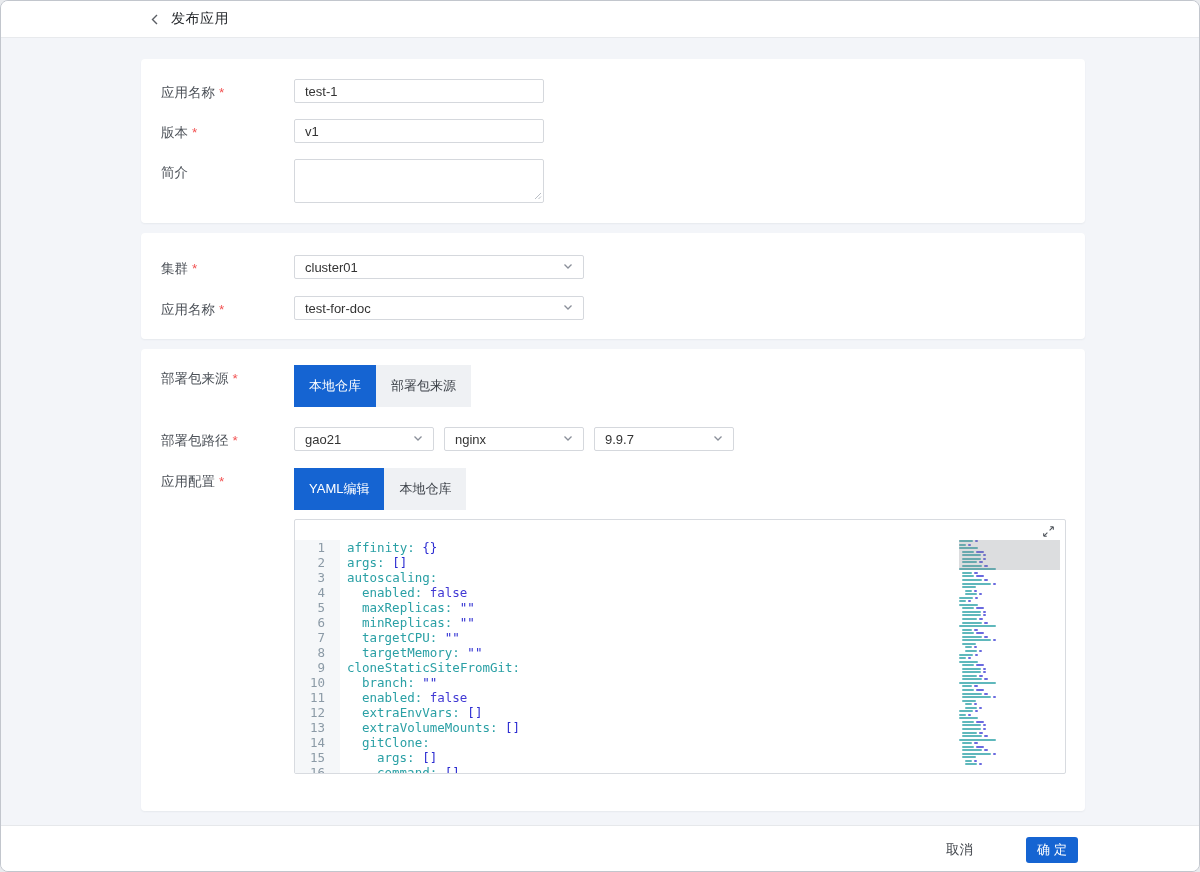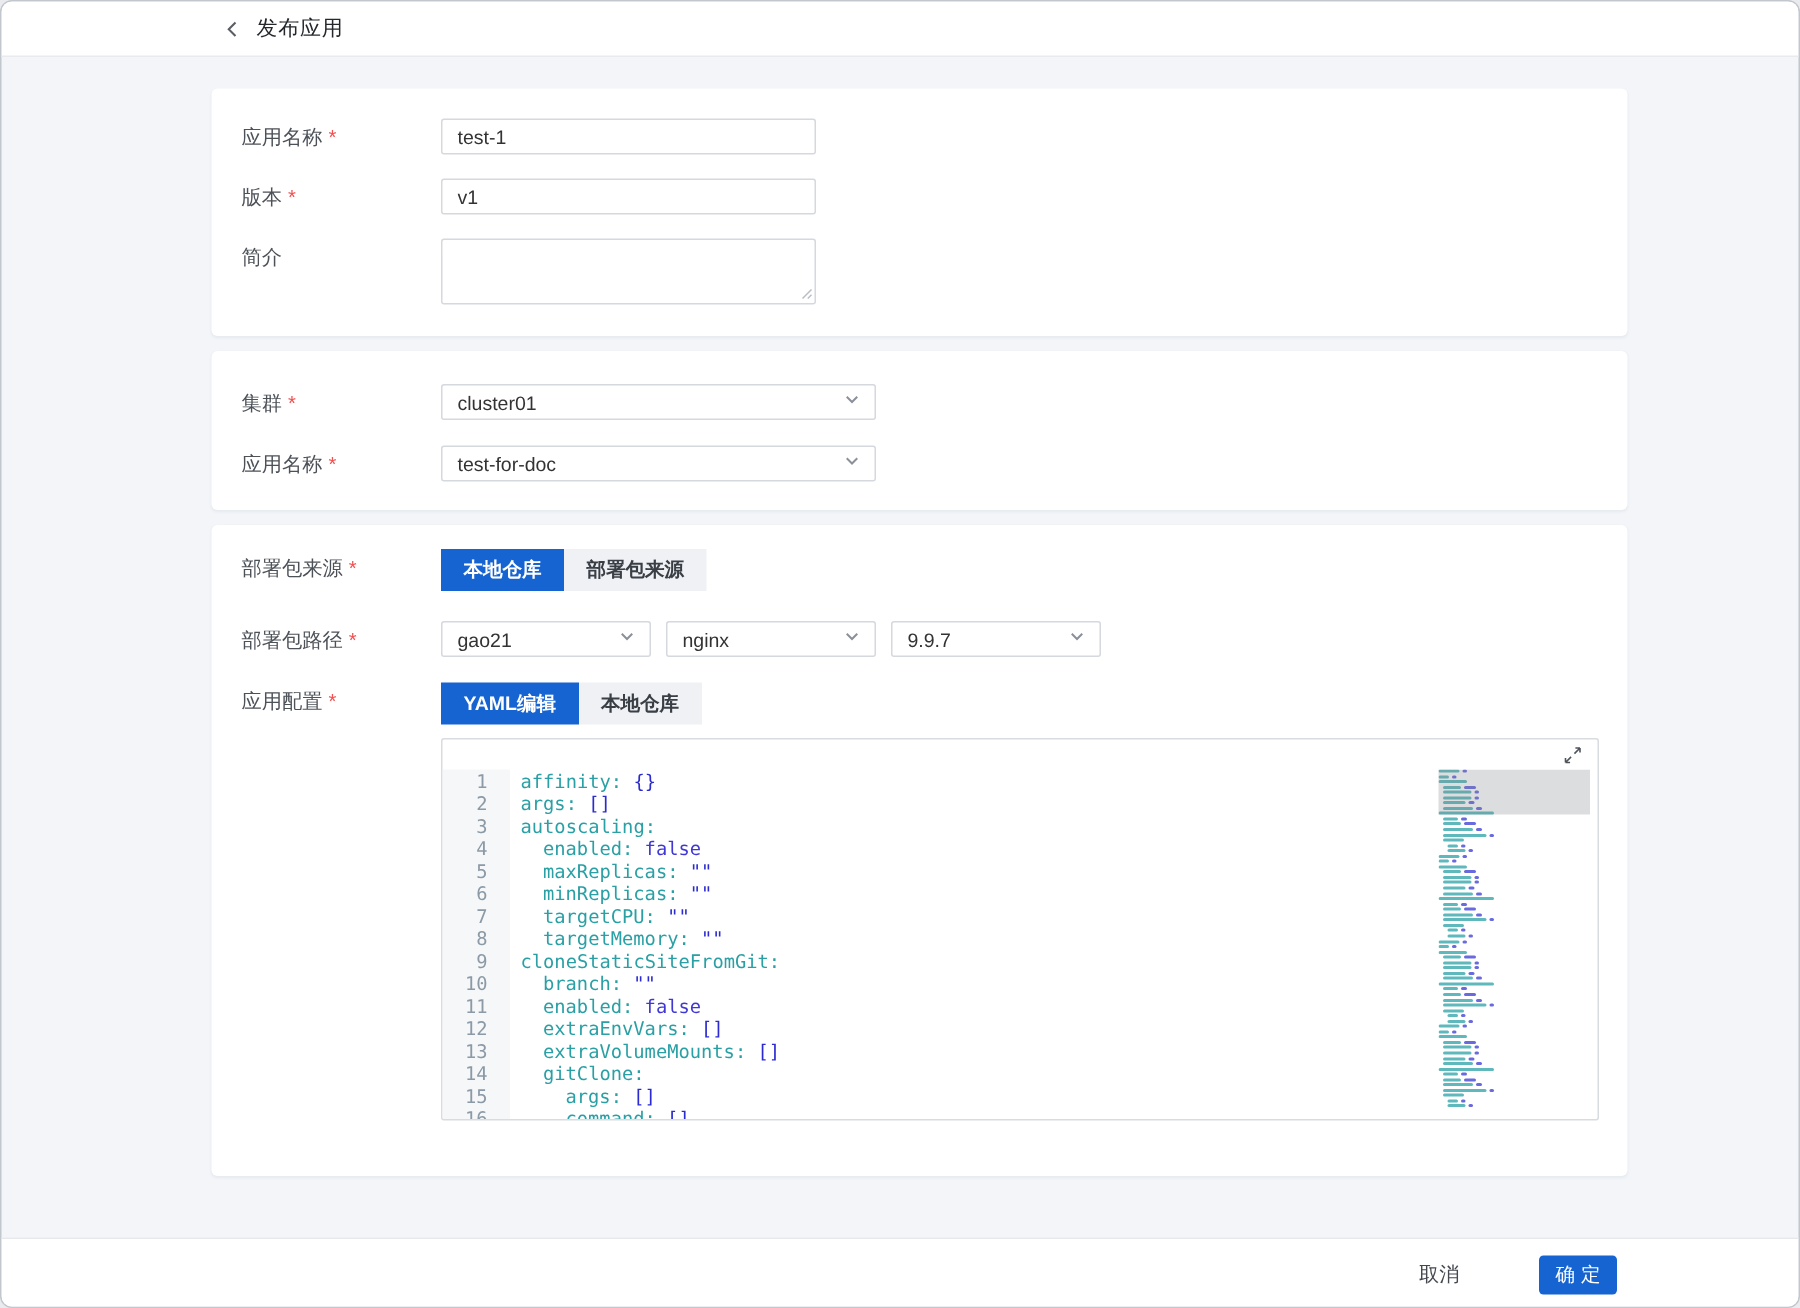--- a/index.html
+++ b/index.html
@@ -43,23 +43,23 @@
 
   .sel { height:24px; border:1px solid #d5d8dd; border-radius:2px; background:#fff;
     display:flex; align-items:center; justify-content:space-between;
     padding:0 9px 0 10px; cursor:pointer; }
   .sel .sv { font-size:13px; color:#333; }
   .sel.w250 { width:290px; }
   .sel.w140 { width:140px; }
   .selrow { display:flex; gap:10px; }
 
   .seg { display:flex; }
-  .seg .opt { height:28px; padding:0 15px; min-width:74px; display:flex;
+  .seg .opt { height:42px; padding:0 15px; min-width:74px; display:flex;
     align-items:center; justify-content:center; font-size:13px; color:#3a3f46;
-    background:#eff1f4; cursor:pointer; white-space:nowrap;font-weight:bold; }
+    background:#eff1f4; cursor:pointer; white-space:nowrap; }
   .seg .opt.on { background:var(--primary,#1564d2); color:#fff; }
 
   
   .ed { position:relative; width:772px; height:255px; border:1px solid #d8dbe0;
     border-radius:2px; background:#fff; overflow:hidden; margin-top:0; }
   .ed-top { height:20px; position:relative; }
   .ed-exp { position:absolute; top:4px; right:10px; cursor:pointer; }
   .ed-body { display:flex; height:235px; position:relative;
     font-family:"DejaVu Sans Mono","Liberation Mono",monospace; font-size:12.5px; line-height:15px; }
   .ed-gut { width:45px; flex:none; background:#f5f7f9; color:#8b9aa6;

